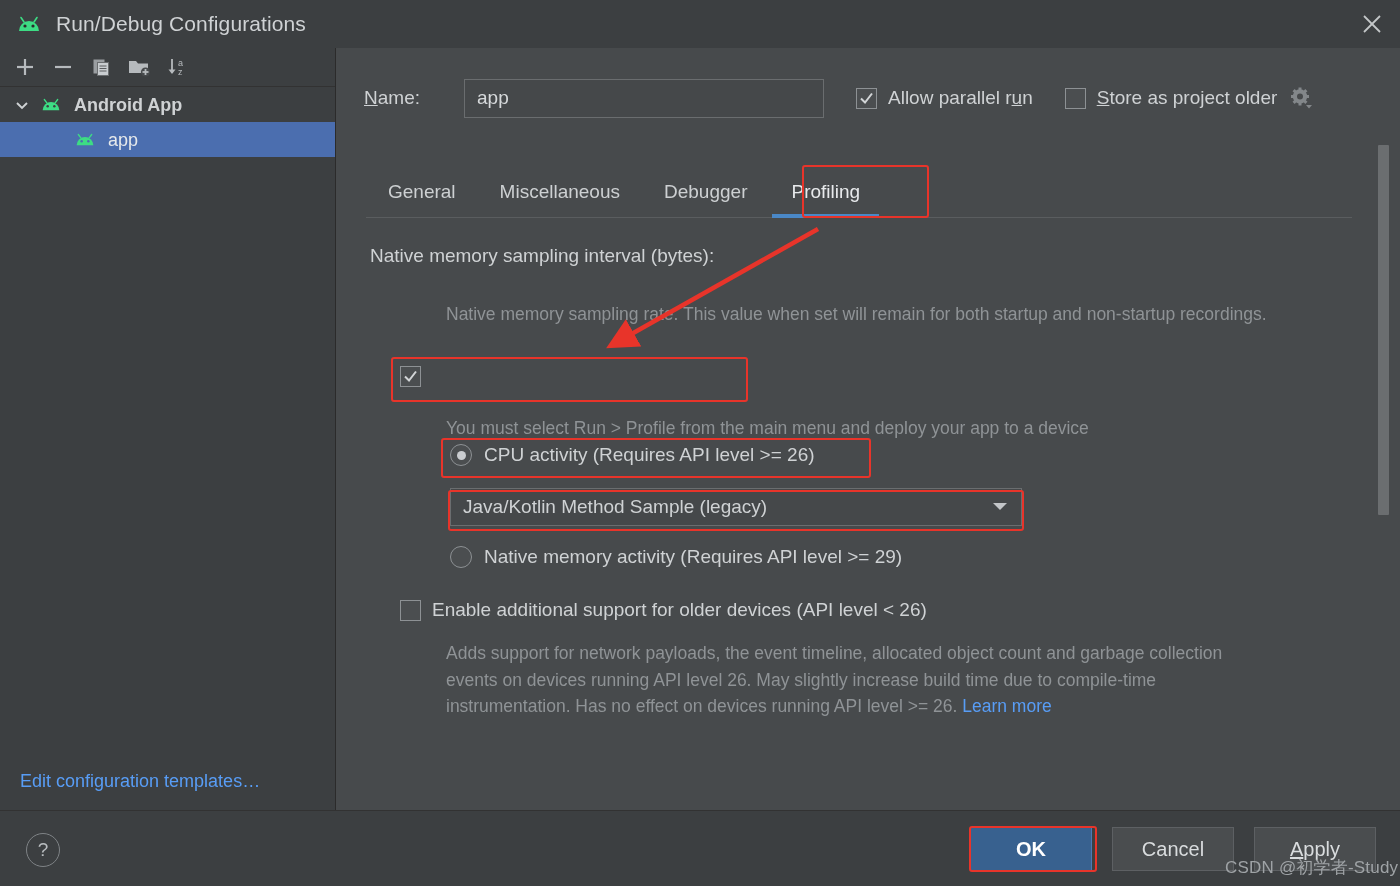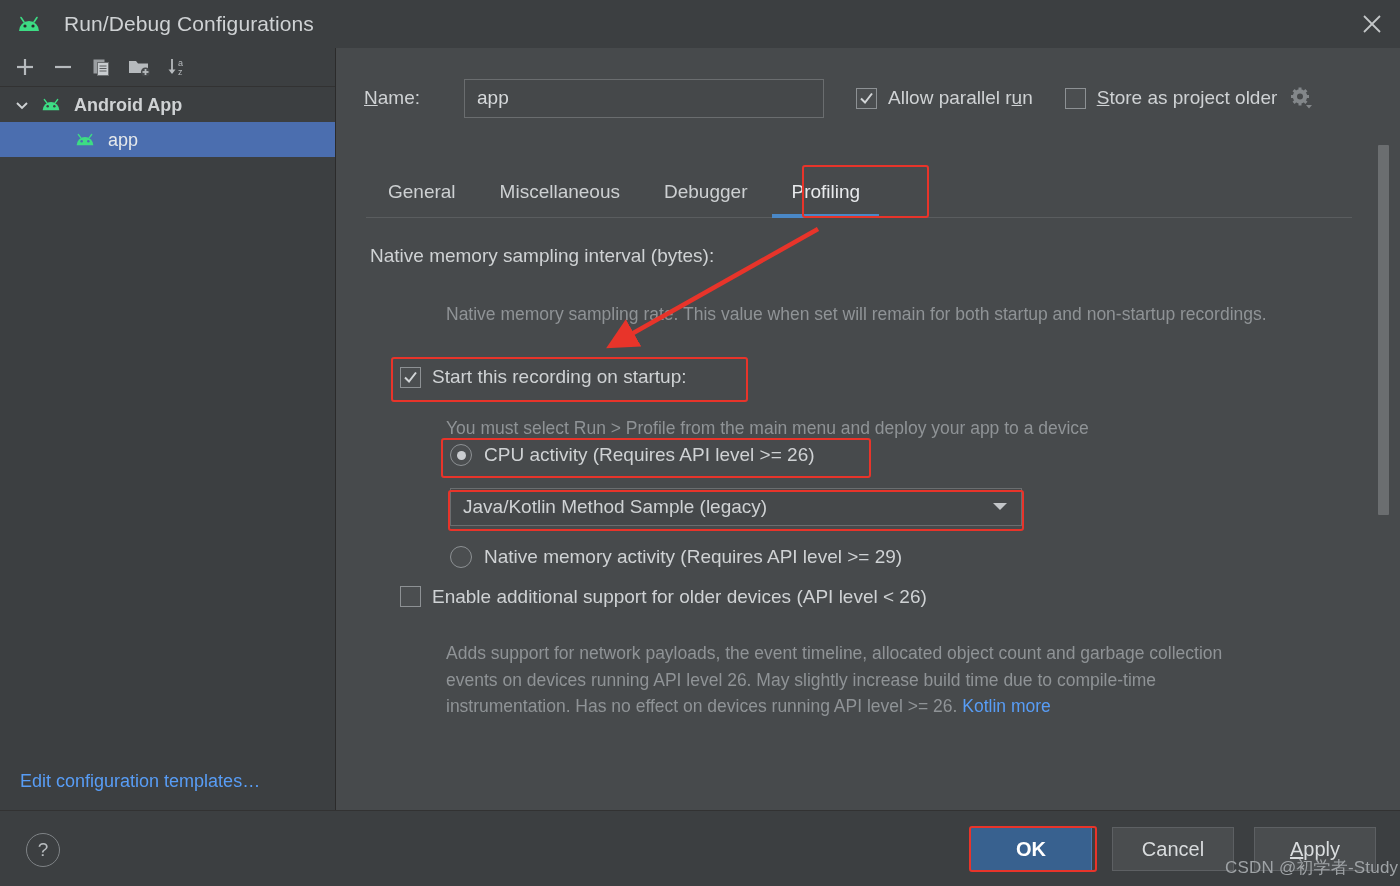--- a/index.html
+++ b/index.html
@@ -17,21 +17,21 @@
   }
 
   
   .titlebar {
     position: absolute; left: 0; top: 0; width: 1400px; height: 48px;
     background: #3c3f41;
     display: flex; align-items: center;
   }
   .title-icon { margin-left: 14px; width: 30px; height: 26px; display: flex; align-items: center; justify-content: center; }
   .title-text {
-    margin-left: 20px;
+    margin-left: 12px;
     font-size: 21px; color: #cfd2d4; letter-spacing: .1px;
   }
   .close-btn {
     position: absolute; right: 0; top: 0; width: 56px; height: 48px;
     display: flex; align-items: center; justify-content: center;
     cursor: pointer;
   }
   .close-btn svg { display: block; }
 
   
@@ -148,21 +148,21 @@
   .radio-label { margin-left: 12px; font-size: 19px; color: #cfd2d4; cursor: pointer; white-space: nowrap; }
 
   .combo {
     position: absolute; left: 114px; top: 440px; width: 572px; height: 38px;
     background: #45484a; border: 1px solid #6a6d6f;
     display: flex; align-items: center; cursor: pointer;
   }
   .combo-text { font-size: 19px; color: #cfd2d4; padding-left: 12px; }
   .combo-arrow { margin-left: auto; margin-right: 12px; }
 
-  .older-row { position: absolute; left: 64px; top: 538px; display: flex; }
+  .older-row { position: absolute; left: 64px; top: 551px; display: flex; align-items: center; }
   .desc {
     position: absolute; left: 110px; top: 592px; width: 830px;
     font-size: 17.5px; line-height: 1.52; color: #8f9396;
   }
   .link { color: #589df6; cursor: pointer; }
 
   
   .scrolltrack {
     position: absolute; right: 7px; top: 96px; width: 14px; height: 648px;
   }
@@ -356,21 +356,20 @@
       <span class="field-label">Native memory sampling interval (bytes):</span>
     </div>
     <div class="hint">Native memory sampling rate. This value when set will remain for both startup and non-startup recordings.</div>
 
     <div class="startup-row">
       <span class="cb checked">
         <svg width="15" height="15" viewBox="0 0 15 15">
           <polyline points="2,7.5 6,11.5 13,2.5" fill="none" stroke="#d2d5d7" stroke-width="2"></polyline>
         </svg>
       </span>
-      <span class="cb-label">Start this recording on startup:</span>
     </div>
     <div class="sub-hint">You must select Run &gt; Profile from the main menu and deploy your app to a device</div>
 
     <div class="radio-row" style="left:114px; top:396px;">
       <span class="radio">
           <span class="dot"></span>
         </span>
       <span class="radio-label">CPU activity (Requires API level &gt;= 26)</span>
     </div>
 
@@ -385,21 +384,21 @@
 
     <div class="radio-row" style="left:114px; top:498px;">
       <span class="radio"></span>
       <span class="radio-label">Native memory activity (Requires API level &gt;= 29)</span>
     </div>
 
     <div class="older-row">
       <span class="cb"></span>
       <span class="cb-label">Enable additional support for older devices (API level &lt; 26)</span>
     </div>
-    <div class="desc"><span>Adds support for network payloads, the event timeline, allocated object count and garbage collection events on devices running API level 26. May slightly increase build time due to compile-time instrumentation. Has no effect on devices running API level &gt;= 26. </span><span class="link">Kotlin more</span></div>
+    <div class="desc"><span>Adds support for network payloads, the event timeline, allocated object count and garbage collection events on devices running API level 26. May slightly increase build time due to compile-time instrumentation. Has no effect on devices running API level &gt;= 26. </span><span class="link">Learn more</span></div>
 
     <div class="scrolltrack"></div>
     <div class="scrollthumb"></div>
   </div>
 
   <div class="footer">
     <div class="help-btn">?</div>
     <div class="btn ok">OK</div>
     <div class="btn cancel">Cancel</div>
     <div class="btn apply">

